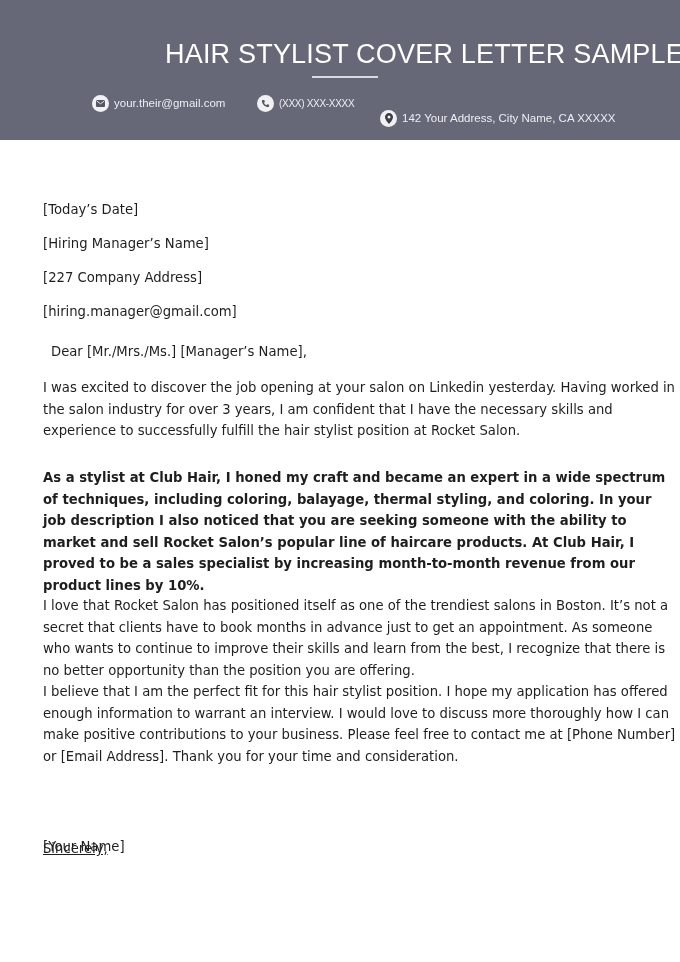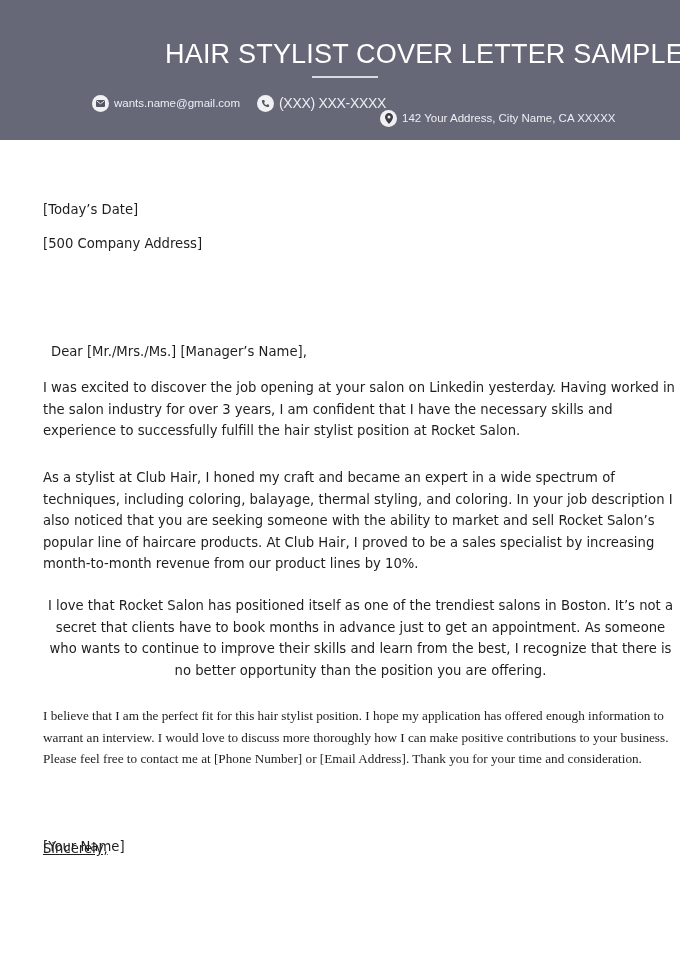--- a/index.html
+++ b/index.html
@@ -69,60 +69,60 @@
       background: #f1f1f3;
       display: inline-flex;
       align-items: center;
       justify-content: center;
       margin-right: 5px;
       flex: 0 0 auto;
     }
     .contact-email { left: 92px; }
     .contact-phone { left: 257px; }
     .contact-address { left: 380px; margin-top: 15px; }
-    .contact-phone .txt { font-size: 14px; letter-spacing: -0.3px; }
+    .contact-phone .txt { font-size: 10px; letter-spacing: -0.3px; }
 
     .letter {
       position: absolute;
       left: 27px;
       top: 180px;
       width: 635px;
       color: #1e1e1e;
       font-size: 13.2px;
       line-height: 21.5px;
     }
     .letter p {
       margin: 16px;
     }
     .date { position: absolute; left: 0; top: 3px; }
     .recipient { position: absolute; left: 0; top: 39px; line-height: 18.2px; }
     .salutation { position: absolute; left: 8px; top: 145px; }
     .para { position: absolute; left: 0; width: 635px; }
     .p1 { top: 181px; }
-    .p2 { top: 271px; }
-    .p3 { top: 399px; text-align: center; }
-    .p4 { top: 509px; font-family: Liberation Serif, serif; }
+    .p2 { top: 271px; font-weight: bold; }
+    .p3 { top: 399px; }
+    .p4 { top: 485px; }
     .closing { position: absolute; left: 0; top: 642px; text-decoration: underline; }
     .signature { position: absolute; left: 0; top: 640px; text-align: center; }
   </style>
 </head>
 <body>
 
 <div class="header">
   <h1 class="title">HAIR STYLIST COVER LETTER SAMPLE</h1>
   <div class="title-rule"></div>
   <div class="contacts">
     <div class="contact contact-email">
       <span class="ic">
         <svg width="9" height="7" viewBox="0 0 9 7">
             <rect x="0" y="0" width="9" height="7" rx="1" fill="#555763"></rect>
             <path d="M0.5 0.8 L4.5 3.8 L8.5 0.8" stroke="#f1f1f3" stroke-width="0.9" fill="none"></path>
           </svg>
       </span>
-      <span class="txt">wants.name@gmail.com</span>
+      <span class="txt">your.their@gmail.com</span>
     </div>
     <div class="contact contact-phone">
       <span class="ic">
         <svg width="9" height="9" viewBox="0 0 10 10">
             <path d="M2 1 L3.6 1 L4.4 3.2 L3.2 4.1 C3.8 5.4 4.7 6.3 6 6.9 L6.9 5.7 L9 6.5 L9 8.1 C9 8.6 8.6 9 8.1 9 C4.2 8.8 1.2 5.8 1 1.9 C1 1.4 1.4 1 2 1 Z" fill="#555763"></path>
           </svg>
       </span>
       <span class="txt">(XXX) XXX-XXXX</span>
     </div>
     <div class="contact contact-address">
@@ -134,21 +134,23 @@
       </span>
       <span class="txt">142 Your Address, City Name, CA XXXXX</span>
     </div>
   </div>
 </div>
 
 <div class="letter">
   <p class="date">[Today’s Date]</p>
 
   <div class="recipient">
-    <p>[500 Company Address]</p>
+    <p>[Hiring Manager’s Name]</p>
+    <p>[227 Company Address]</p>
+    <p>[hiring.manager@gmail.com]</p>
   </div>
 
   <p class="salutation">Dear [Mr./Mrs./Ms.] [Manager’s Name],</p>
 
   <p class="para p1">I was excited to discover the job opening at your salon on Linkedin yesterday. Having worked in the salon industry for over 3 years, I am confident that I have the necessary skills and experience to successfully fulfill the hair stylist position at Rocket Salon.</p>
   <p class="para p2">As a stylist at Club Hair, I honed my craft and became an expert in a wide spectrum of techniques, including coloring, balayage, thermal styling, and coloring. In your job description I also noticed that you are seeking someone with the ability to market and sell Rocket Salon’s popular line of haircare products. At Club Hair, I proved to be a sales specialist by increasing month-to-month revenue from our product lines by 10%.</p>
   <p class="para p3">I love that Rocket Salon has positioned itself as one of the trendiest salons in Boston. It’s not a secret that clients have to book months in advance just to get an appointment. As someone who wants to continue to improve their skills and learn from the best, I recognize that there is no better opportunity than the position you are offering.</p>
   <p class="para p4">I believe that I am the perfect fit for this hair stylist position. I hope my application has offered enough information to warrant an interview. I would love to discuss more thoroughly how I can make positive contributions to your business. Please feel free to contact me at [Phone Number] or [Email Address]. Thank you for your time and consideration.</p>
 
   <p class="closing">Sincerely,</p>

